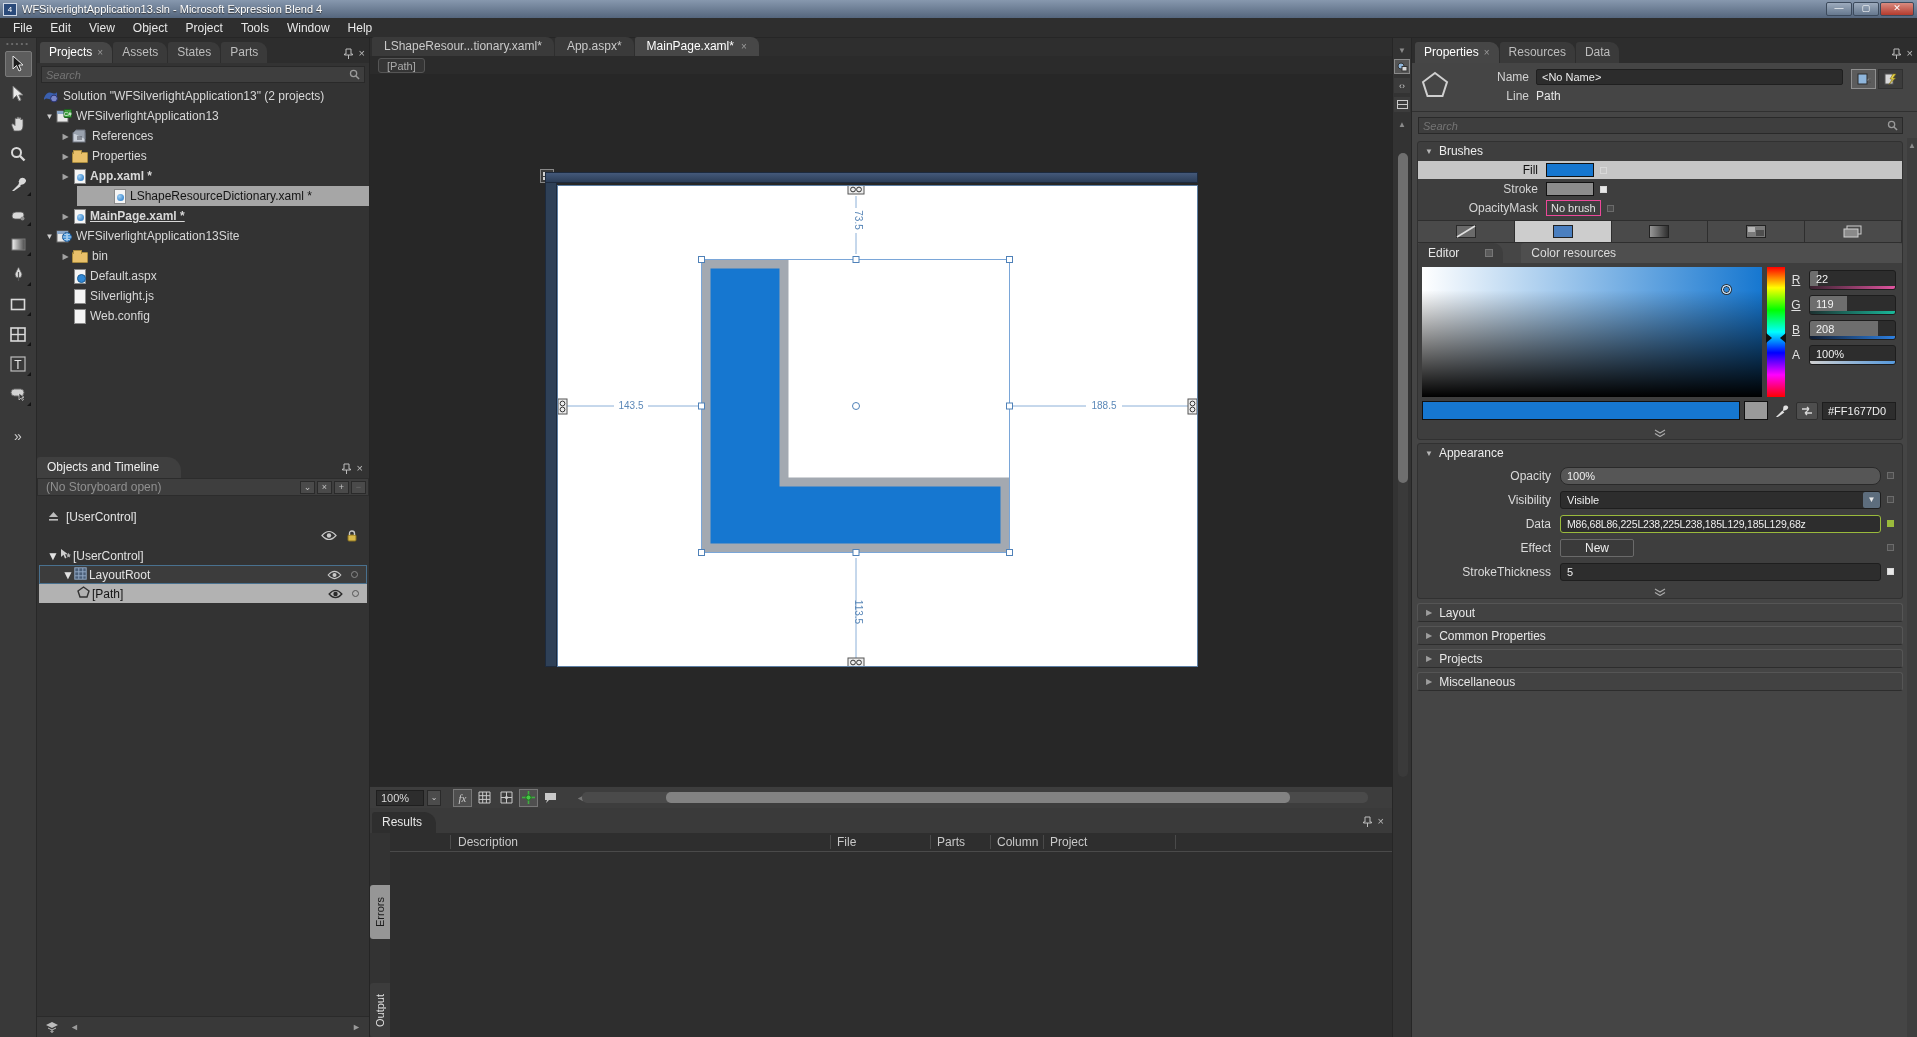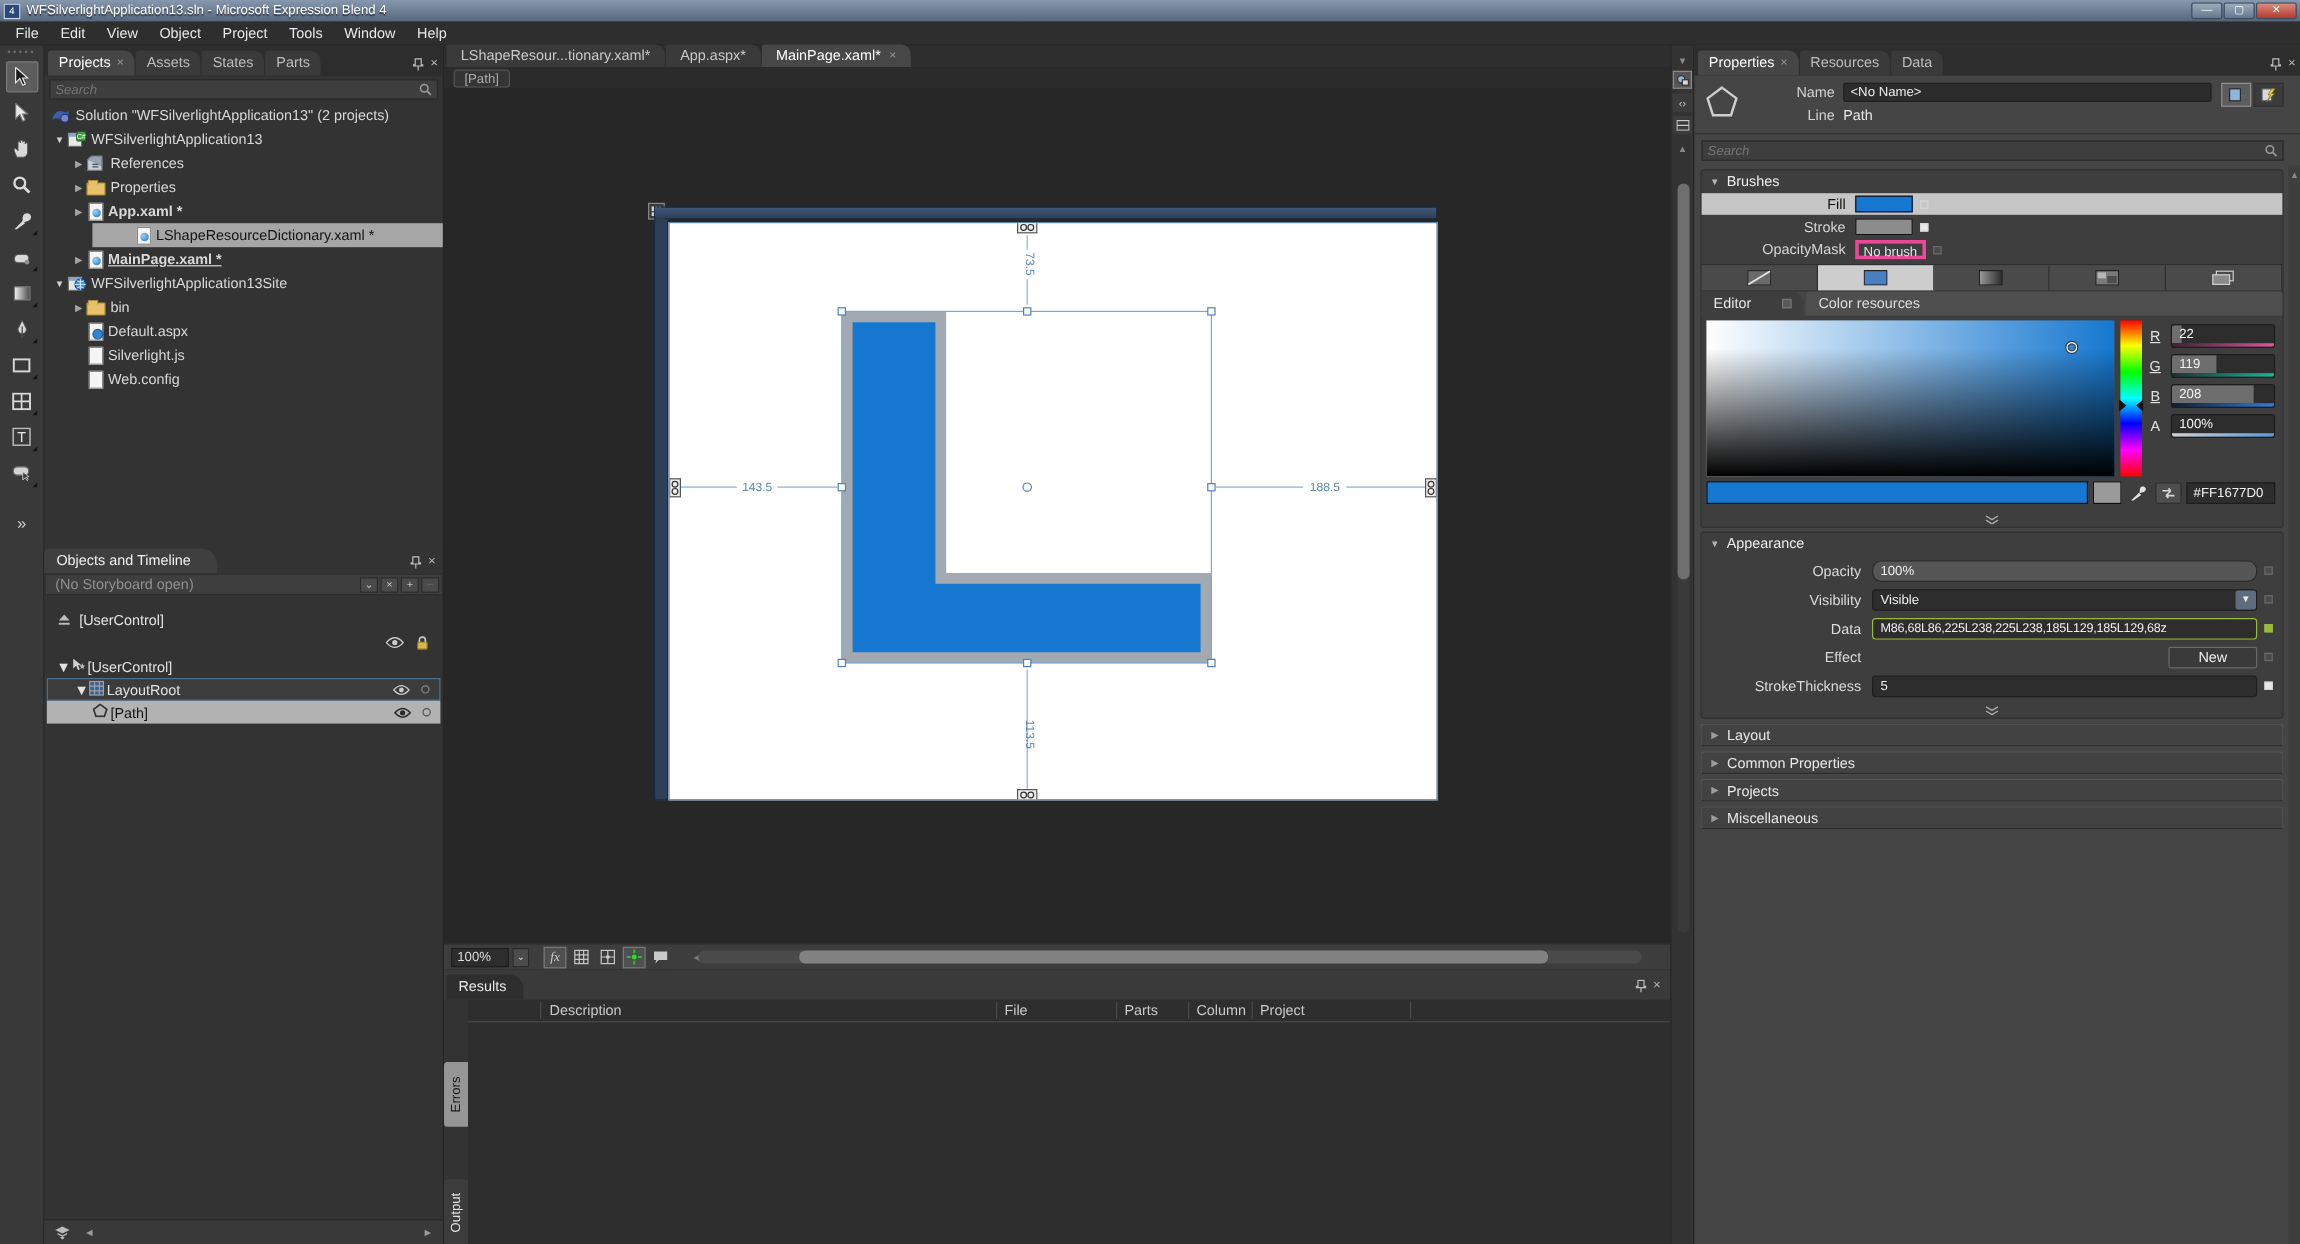--- a/index.html
+++ b/index.html
@@ -130,30 +130,30 @@
   .section { background: #3e3e3e; border: 1px solid #313131; border-radius: 3px; margin: 3px 5px 0 5px; }
   .sec-head { height: 18px; display: flex; align-items: center; gap: 6px; padding-left: 7px; color: #ededed; font-size: 12px; }
   .sec-head .tri { font-size: 8px; color: #b5b5b5; }
   .brushrow { height: 18px; display: flex; align-items: center; margin: 1px 0; padding-right: 8px; }
   .brushrow.sel { background: #c6c6c6; }
   .brushrow.sel .blabel { color: #111; }
   .blabel { width: 128px; text-align: right; padding-right: 8px; color: #d5d5d5; font-size: 12px; flex: 0 0 auto; }
   .swatch { width: 48px; height: 14px; border: 1px solid #111; flex: 0 0 auto; }
   .sw-fill { background: #1677D0; }
   .sw-stroke { background: #8C8C8C; }
-  .nobrush { height: 16px; border: 3px solid #ec4899; color: #e2e2e2; font-size: 11px; padding: 0 4px; line-height: 15px; }
+  .nobrush { height: 16px; border: 1px solid #ec4899; color: #e2e2e2; font-size: 11px; padding: 0 4px; line-height: 15px; }
   .mark { width: 7px; height: 7px; border: 1px solid #d8d8d8; margin-left: 6px; flex: 0 0 auto; }
   .mark.filled { background: #e8e8e8; }
   .mark.dim { border-color: #6b6b6b; background: #4a4a4a; }
   .mark.green { background: #9ABA3C; border-color: #9ABA3C; }
 
   .brush-tabs { display: flex; border-top: 1px solid #2e2e2e; border-bottom: 1px solid #2e2e2e; margin-top: 3px; }
   .btab { flex: 1; height: 21px; background: #4a4a4a; border-right: 1px solid #2e2e2e; display: flex; align-items: center; justify-content: center; }
   .btab.on { background: #cdcdcd; }
-  .ed-tabs { display: flex; align-items: flex-end; height: 20px; background: #464646; }
+  .ed-tabs { display: flex; align-items: flex-end; height: 20px; background: #464646; gap: 16px; }
   .ed-tab { padding: 3px 10px 3px 10px; font-size: 12px; border-radius: 3px 10px 0 0; display: flex; align-items: center; gap: 26px; }
   .ed-tab.on { background: #3e3e3e; color: #e8e8e8; }
   .ed-tab.off { background: #4e4e4e; color: #dcdcdc; flex: 1; margin-left: 2px; border-radius: 3px 3px 0 0; }
   .minisq { width: 8px; height: 8px; background: #5a5a5a; border: 1px solid #777; }
 
   .picker { display: flex; padding: 4px 6px 2px 4px; gap: 5px; }
   .sv { width: 340px; height: 130px; position: relative; background: linear-gradient(to bottom, rgba(0,0,0,0) 0%, rgba(0,0,0,0) 18%, #000 100%), linear-gradient(to right, #ffffff, #1677D0); flex: 0 0 auto; }
   .sv .sel-circle { position: absolute; left: 300px; top: 18px; width: 9px; height: 9px; border: 1px solid #fff; border-radius: 50%; box-shadow: 0 0 0 1px #333, inset 0 0 0 1px #333; }
   .hue { width: 18px; height: 130px; position: relative; flex: 0 0 auto; background: linear-gradient(#f00 0%, #ff0 16%, #0f0 33%, #0ff 50%, #00f 66%, #f0f 83%, #f00 100%); }
   .hue .hm-l { position: absolute; left: -1px; top: 66px; border-top: 5px solid transparent; border-bottom: 5px solid transparent; border-left: 6px solid #111; }
@@ -179,21 +179,21 @@
   .hexfield { flex: 1; height: 18px; background: #2d2d2d; border: 1px solid #1d1d1d; color: #f0f0f0; font-size: 11px; padding: 2px 5px; }
   .chevrow { height: 13px; display: flex; align-items: center; justify-content: center; color: #a9a9a9; }
 
   .prow { display: flex; align-items: center; height: 21px; margin: 3px 8px 3px 0; }
   .plabel { width: 142px; text-align: right; padding-right: 9px; color: #dadada; font-size: 12px; flex: 0 0 auto; }
   .pfield { flex: 1; height: 18px; background: #2d2d2d; border: 1px solid #1e1e1e; border-radius: 3px; color: #eee; font-size: 11px; padding: 0 6px; display: flex; align-items: center; font-family: "Liberation Sans", sans-serif; width: 100%; }
   .pfield.lightslider { background: #565656; border-radius: 8px; border-color: #2a2a2a; }
   .pfield.green { border: 1px solid #9ABA3C; font-size: 10.5px; letter-spacing: -0.2px; }
   .selectwrap { flex: 1; position: relative; display: flex; }
   .dd-btn { position: absolute; right: 1px; top: 1px; bottom: 1px; width: 17px; background: #5d6d7d; border-radius: 2px; color: #eaeaea; font-size: 8px; display: flex; align-items: center; justify-content: center; }
-  .effect-zone { flex: 1; display: flex; justify-content: flex-end; }
+  .effect-zone { flex: 1; display: flex; }
   .newbtn { width: 74px; height: 18px; background: #3a3a3a; border: 1px solid #6a6a6a; border-radius: 2px; color: #efefef; font-size: 12px; text-align: center; line-height: 16px; }
   .colsec { height: 19px; display: flex; align-items: center; gap: 7px; padding-left: 8px; background: #424242; border: 1px solid #555; border-bottom-color: #2d2d2d; border-radius: 3px; margin: 4px 5px 0 5px; color: #e8e8e8; font-size: 12px; }
   .colsec .tri { font-size: 8px; color: #9d9d9d; }
 
   text { font-family: "Liberation Sans", sans-serif; }
 </style>
 </head>
 <body>
 
 <div id="app">

